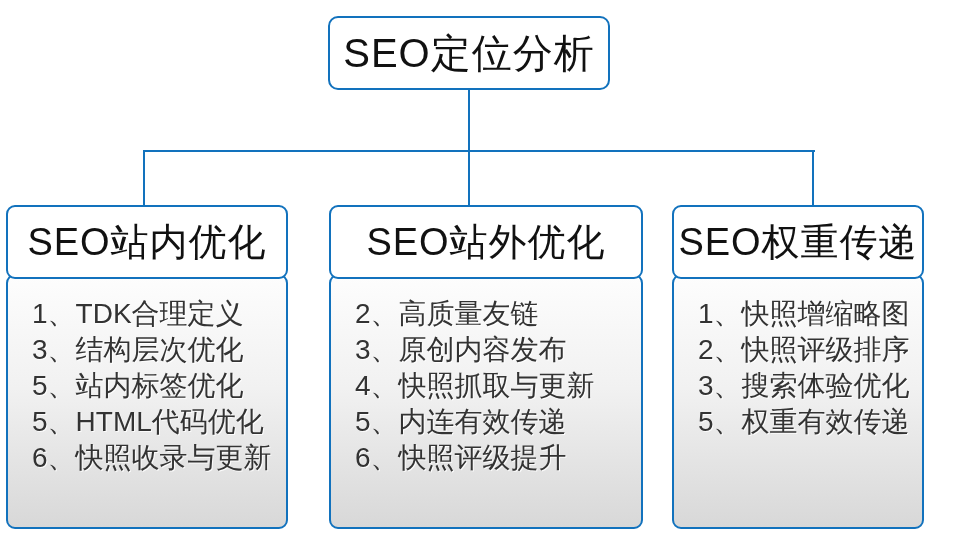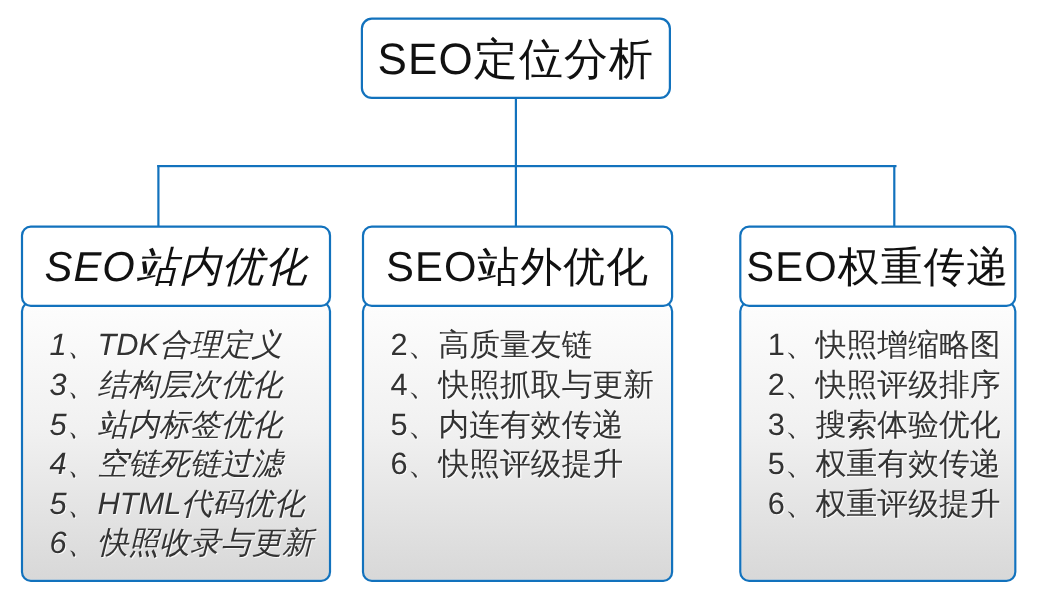--- a/index.html
+++ b/index.html
@@ -37,22 +37,22 @@
     display: flex; align-items: center; justify-content: center;
     font-size: 40px;
     color: var(--title-text, #111111);
     letter-spacing: 1px;
     box-sizing: border-box;
     z-index: 3;
   }
 
   
   .col { position: absolute; top: 205px; }
-  .col-1 { left: 19px;   width: 282px; font-style: italic; }
-  .col-2 { left: 329px; width: 283px; }
+  .col-1 { left: 6px;   width: 282px; }
+  .col-2 { left: 329px; width: 314px; }
   .col-3 { left: 672px; width: 252px; }
 
   .hdr {
     position: relative;
     z-index: 2;
     height: 74px;
     background: var(--node-bg, #ffffff);
     border: 2px solid var(--line-blue, #1272bd);
     border-radius: 9px;
     display: flex; align-items: center; justify-content: center;
@@ -99,44 +99,43 @@
   </div>
 
   <div class="col col-1">
     <div class="hdr">
       <span>SEO站内优化</span>
     </div>
     <div class="panel">
       <div class="li">1、TDK合理定义</div>
       <div class="li">3、结构层次优化</div>
       <div class="li">5、站内标签优化</div>
-      <div class="li">4、空链死链过滤</div>
       <div class="li">5、HTML代码优化</div>
       <div class="li">6、快照收录与更新</div>
     </div>
   </div>
 
   <div class="col col-2">
     <div class="hdr">
       <span>SEO站外优化</span>
     </div>
     <div class="panel">
       <div class="li">2、高质量友链</div>
+      <div class="li">3、原创内容发布</div>
       <div class="li">4、快照抓取与更新</div>
       <div class="li">5、内连有效传递</div>
       <div class="li">6、快照评级提升</div>
     </div>
   </div>
 
   <div class="col col-3">
     <div class="hdr">
       <span>SEO权重传递</span>
     </div>
     <div class="panel">
       <div class="li">1、快照增缩略图</div>
       <div class="li">2、快照评级排序</div>
       <div class="li">3、搜索体验优化</div>
       <div class="li">5、权重有效传递</div>
-      <div class="li">6、权重评级提升</div>
     </div>
   </div>
 
 </div>
 
 </body></html>

